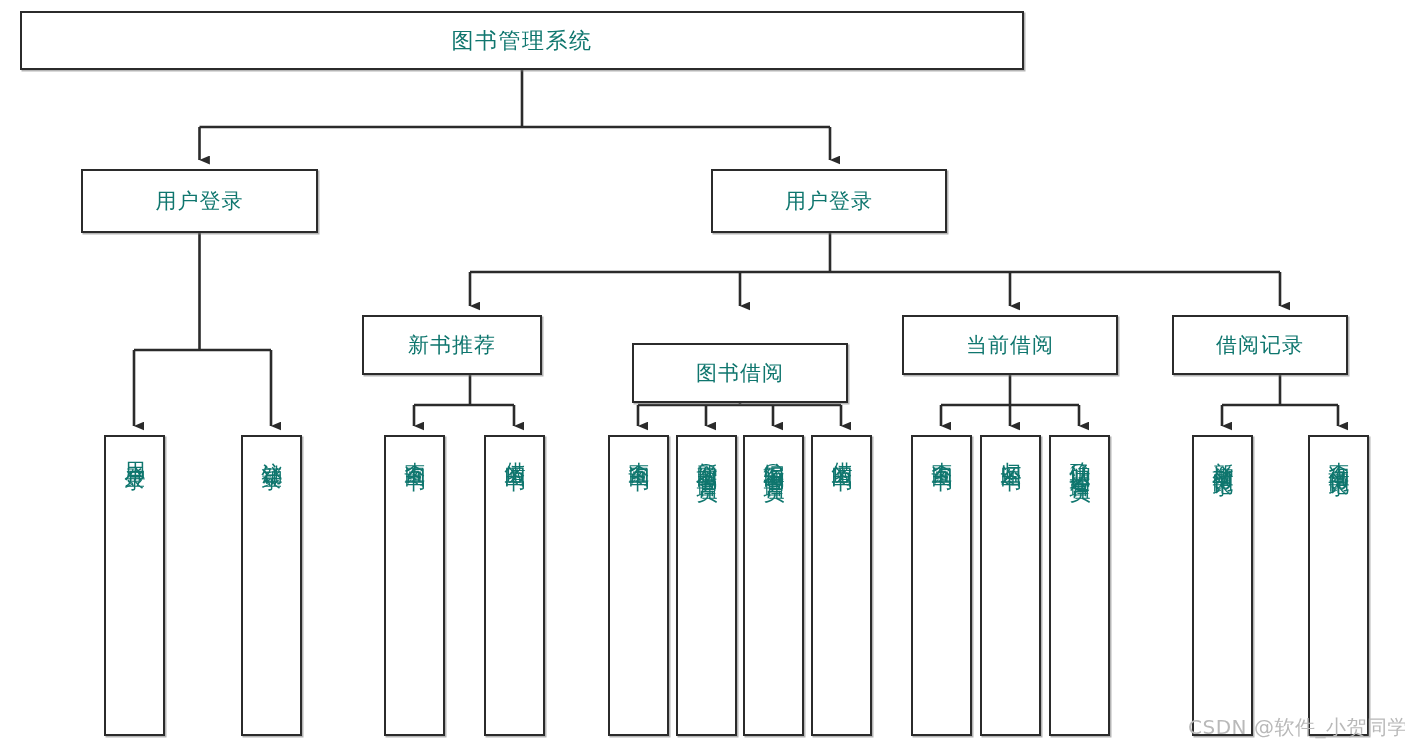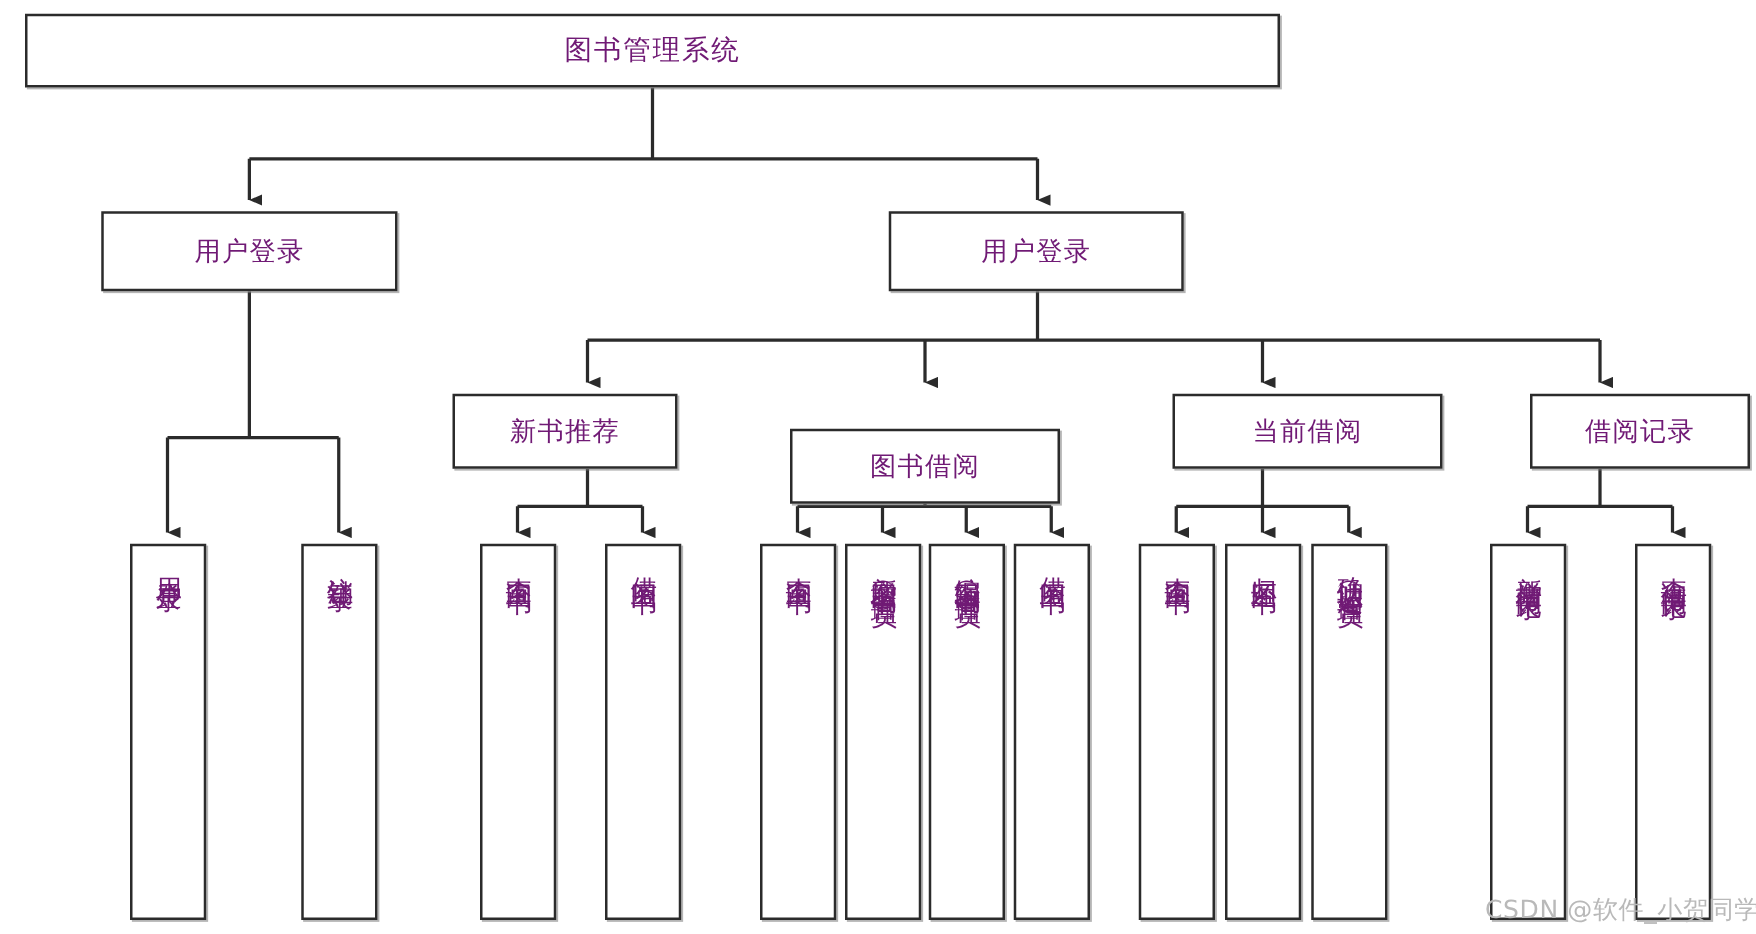--- a/index.html
+++ b/index.html
@@ -34,21 +34,21 @@
     box-shadow: 1.5px 1.5px 0 0 rgba(120,120,120,0.55);
     display: flex;
     align-items: center;
     justify-content: center;
     color: #1a1a1a;
   }
   .node-label {
     display: block;
     text-align: right;
     line-height: 1.15;
-    color: #701a75;
+    color: #0f766e;
     white-space: nowrap;
   }
   
   .node.horiz .node-label {
     font-size: 21px;
     letter-spacing: 1px;
   }
   .node.root .node-label {
     font-size: 22px;
     letter-spacing: 1.5px;
@@ -148,25 +148,25 @@
   </div>
 
   <div class="node horiz" style="left:362px; top:315px; width:180px; height:60px;">
     <span class="node-label">新书推荐</span>
   </div>
 
   <div class="node horiz" style="left:632px; top:315px; width:216px; height:60px;margin-top:28px;">
     <span class="node-label">图书借阅</span>
   </div>
 
-  <div class="node horiz" style="left:902px; top:315px; width:216px; height:60px;margin-left:36px;">
+  <div class="node horiz" style="left:902px; top:315px; width:216px; height:60px;">
     <span class="node-label">当前借阅</span>
   </div>
 
-  <div class="node horiz" style="left:1224px; top:315px; width:176px; height:60px;">
+  <div class="node horiz" style="left:1172px; top:315px; width:176px; height:60px;">
     <span class="node-label">借阅记录</span>
   </div>
 
   <div class="node vert" style="left:104px; top:435px; width:61px; height:301px;">
     <span class="node-label">用户登录</span>
   </div>
 
   <div class="node vert" style="left:241px; top:435px; width:61px; height:301px;">
     <span class="node-label">注销登录</span>
   </div>

